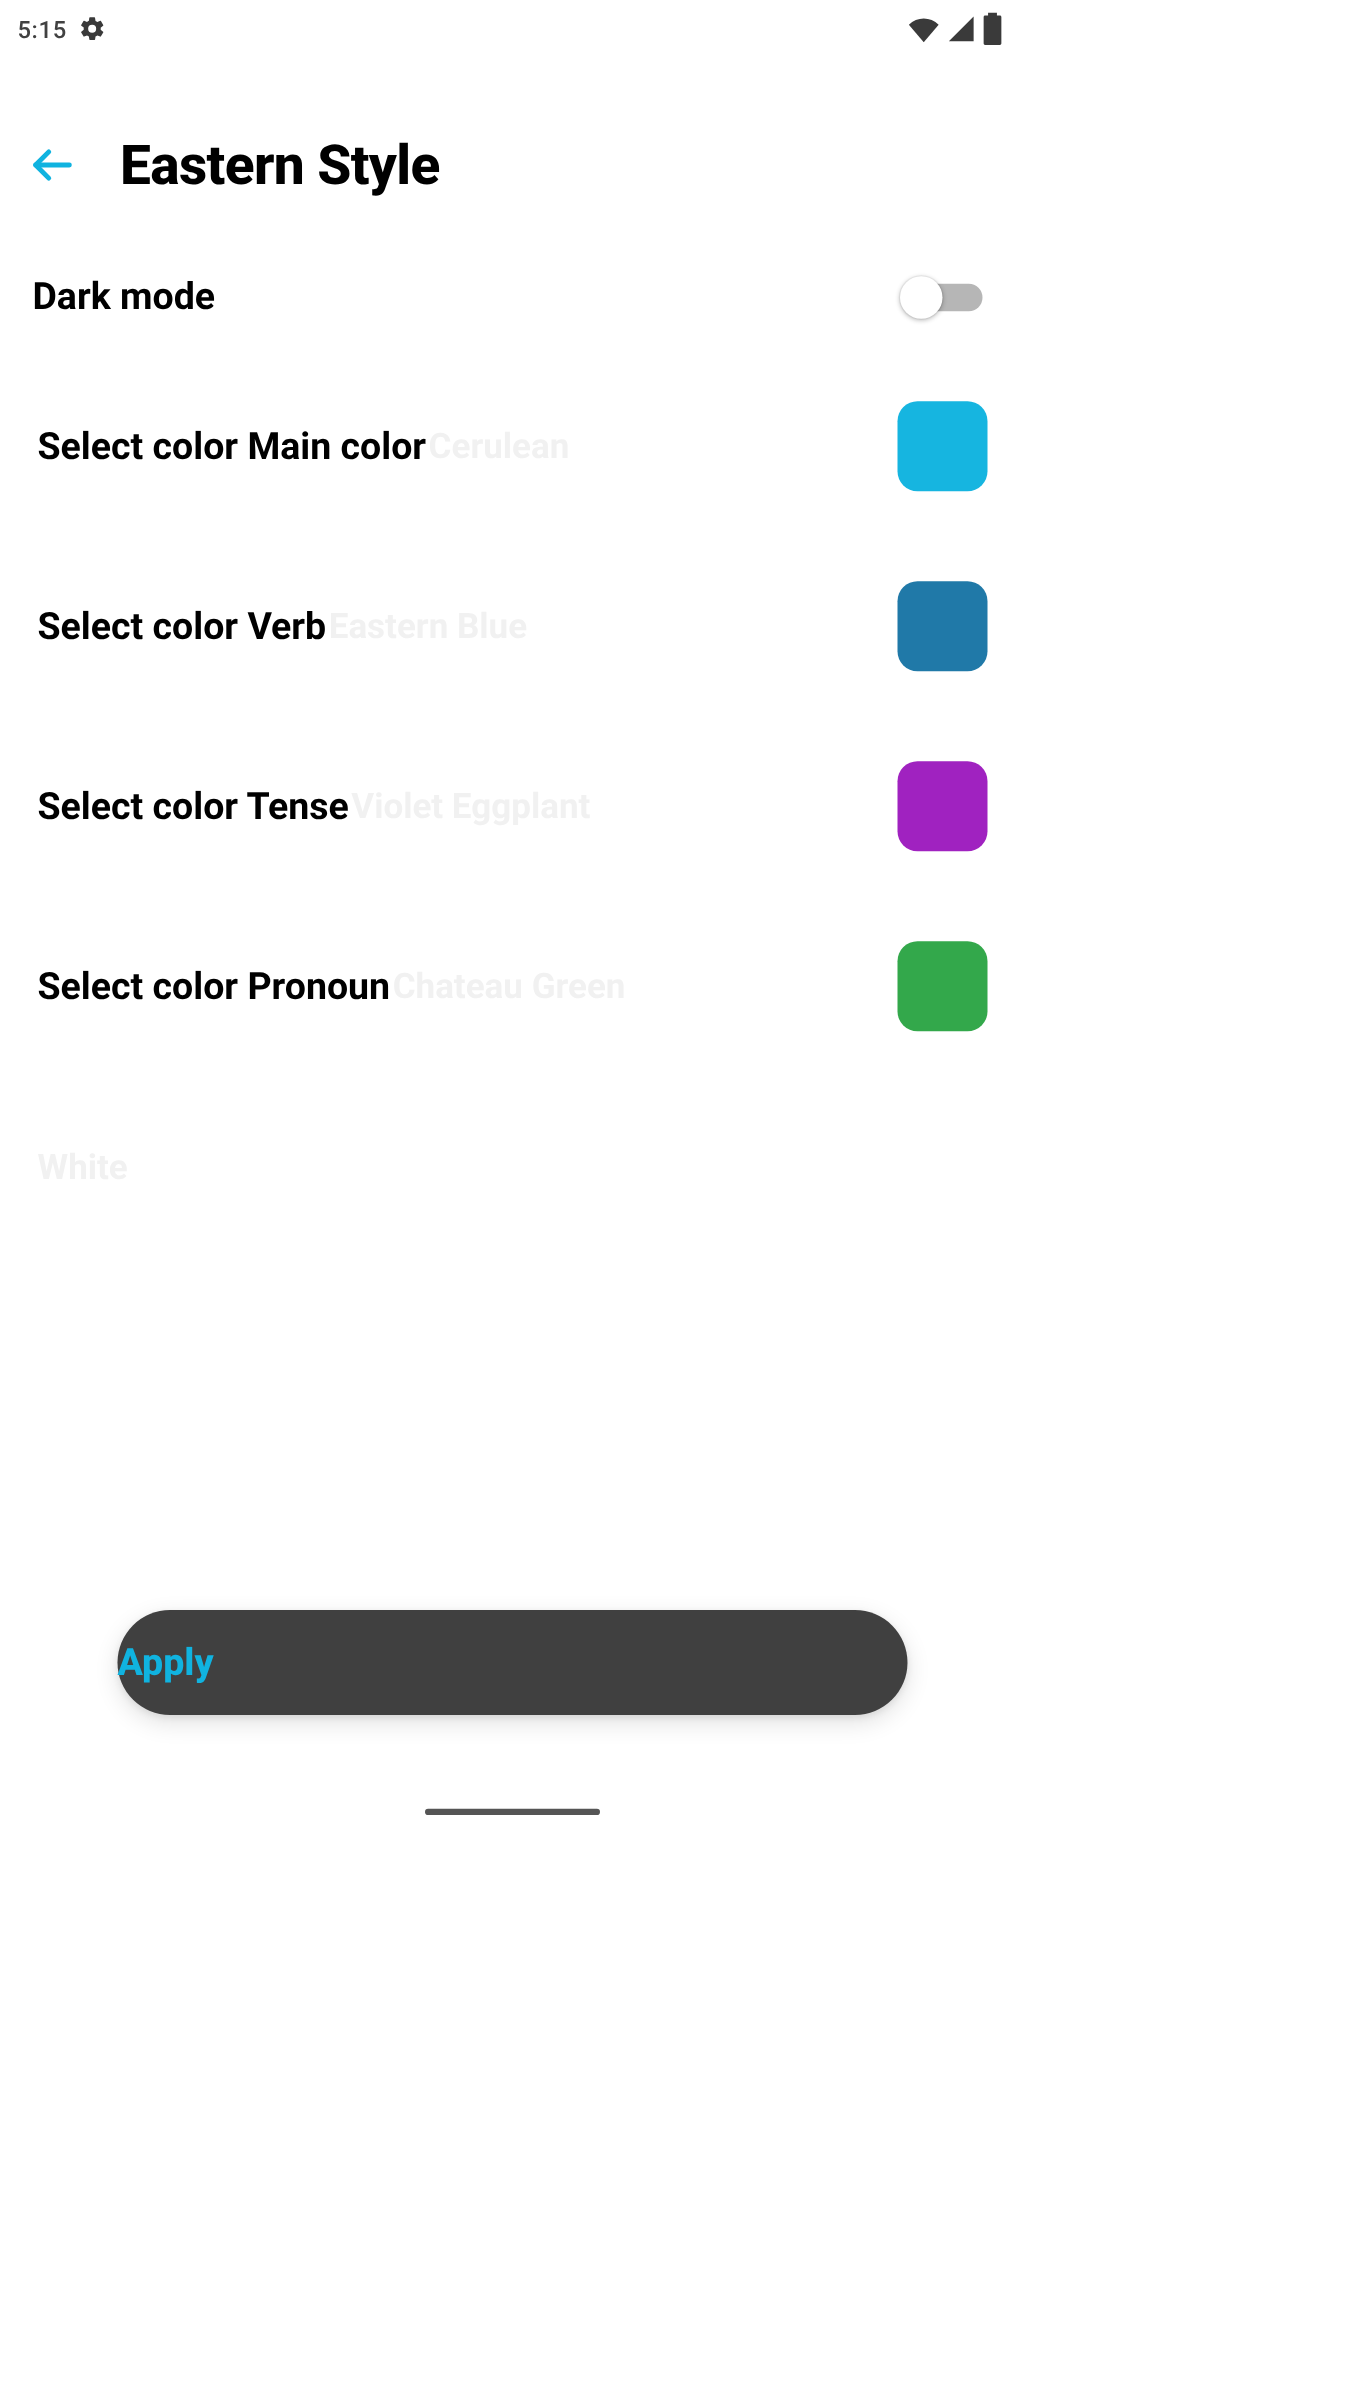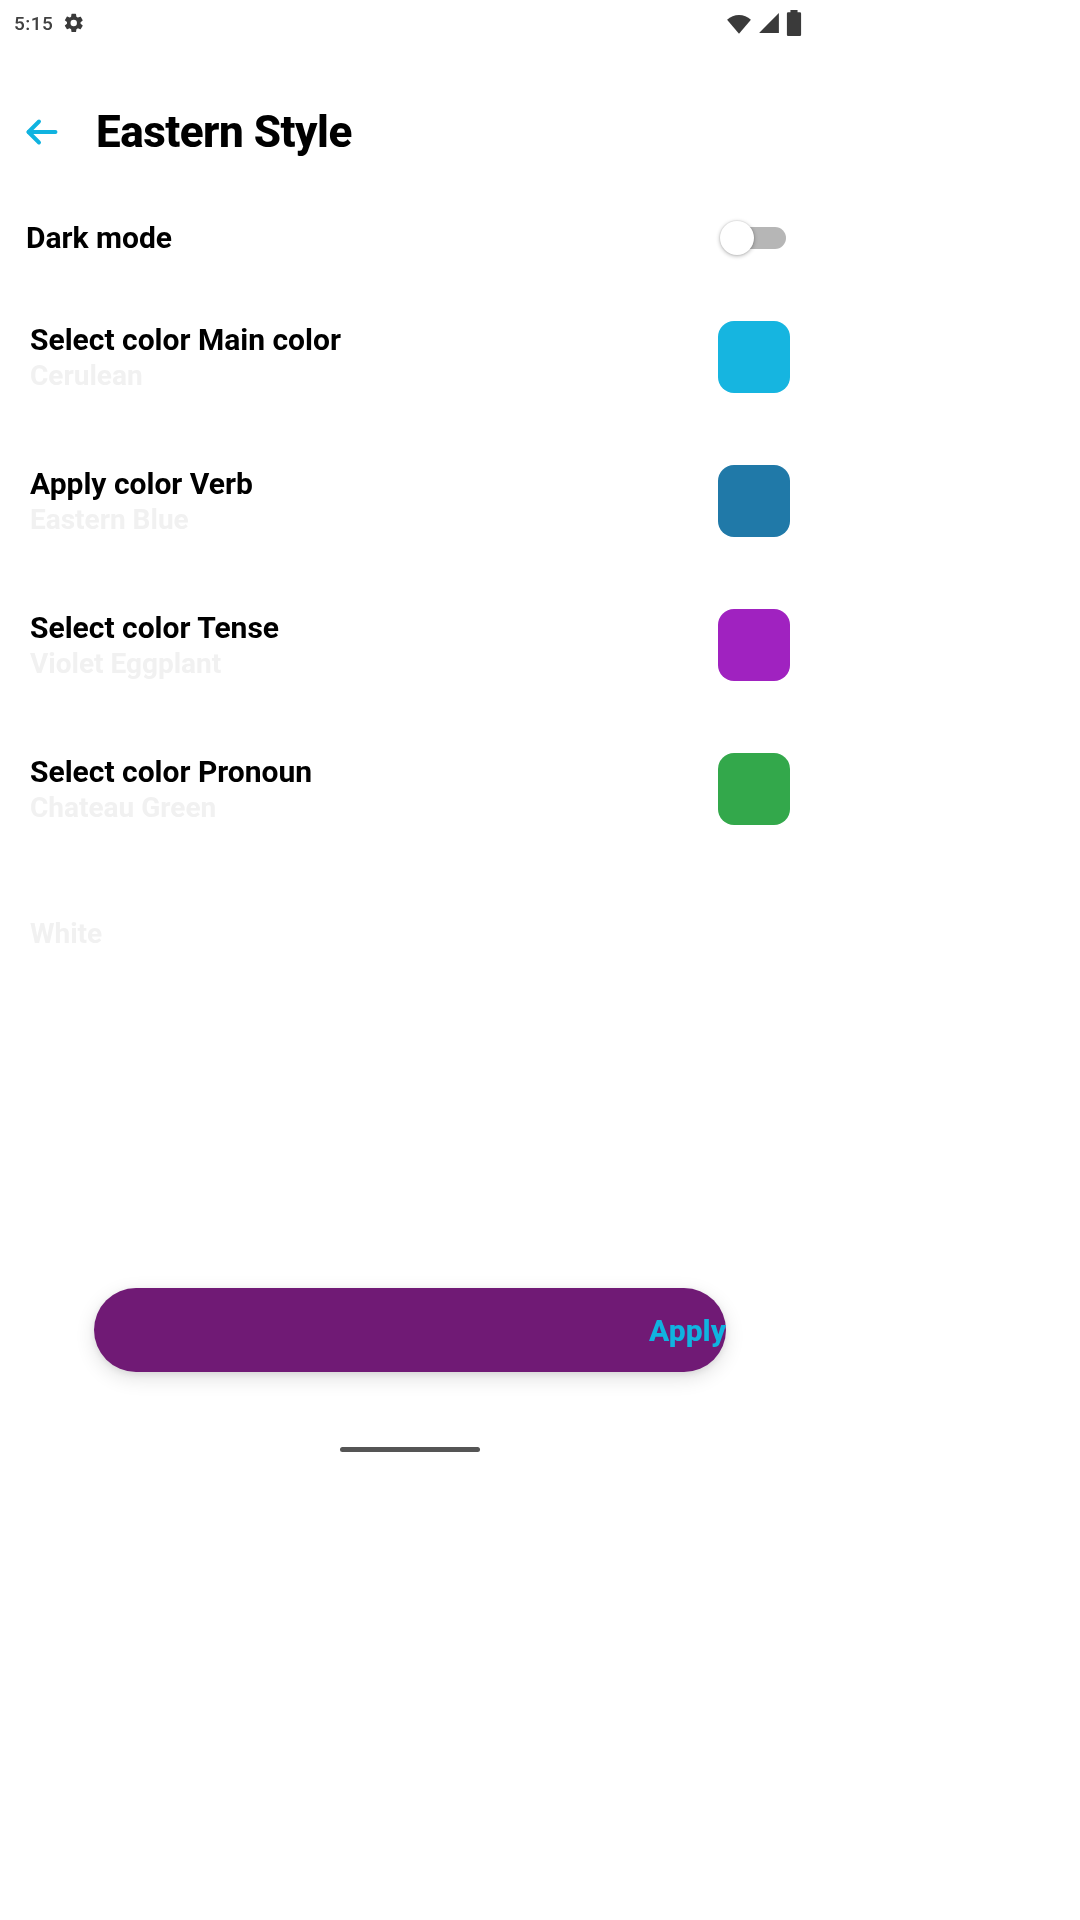--- a/index.html
+++ b/index.html
@@ -20,26 +20,26 @@
 
   .setting-row { display: flex; align-items: center; justify-content: space-between; padding: 30px 30px 30px 26px; }
   .setting-label { font-size: 30px; font-weight: 700; }
 
   .toggle { width: 70px; height: 34px; position: relative; cursor: pointer; }
   .toggle-track { position: absolute; left: 10px; top: 6px; width: 56px; height: 22px; border-radius: 12px; background: #b6b6b6; }
   .toggle-knob { position: absolute; left: 0; top: 0; width: 34px; height: 34px; border-radius: 50%; background: #fff; box-shadow: 0 1px 4px rgba(0,0,0,0.3), 0 0 0 1px rgba(0,0,0,0.04); }
 
   .color-list { padding: 0 30px; }
   .color-row { display: flex; align-items: center; justify-content: space-between; padding: 36px 0; cursor: pointer; }
-  .color-row-text { display: flex; flex-direction: column; gap: 2px; }
+  .color-row-text { display: flex; flex-direction: row; gap: 2px; }
   .color-row-title { font-size: 30px; font-weight: 700; }
   .color-row-sub { font-size: 28px; font-weight: 700; color: #f1f1f1; }
   .swatch { width: 72px; height: 72px; border-radius: 16px; }
 
-  .apply-btn { position: absolute; left: 94px; right: 94px; bottom: 84px; height: 84px; border-radius: 44px; background: #701a75; box-shadow: 0 6px 20px rgba(0,0,0,0.12), 0 2px 6px rgba(0,0,0,0.08); display: flex; align-items: center; justify-content: flex-end; font-size: 30px; font-weight: 800; color: #10b3e0; cursor: pointer; }
+  .apply-btn { position: absolute; left: 94px; right: 94px; bottom: 84px; height: 84px; border-radius: 44px; background: #404040; box-shadow: 0 6px 20px rgba(0,0,0,0.12), 0 2px 6px rgba(0,0,0,0.08); display: flex; align-items: center; justify-content: flex-start; font-size: 30px; font-weight: 800; color: #10b3e0; cursor: pointer; }
 
   .home-indicator { position: absolute; bottom: 4px; left: 50%; transform: translateX(-50%); width: 140px; height: 5px; background: #555; border-radius: 3px; }
 </style>
 </head>
 <body>
 
 <div class="status-bar">
   <div class="status-left">
     <span class="status-time">5:15</span>
     <span class="gear-icon">
@@ -88,21 +88,21 @@
 <div class="color-list">
   <div class="color-row">
     <div class="color-row-text">
       <span class="color-row-title">Select color Main color</span>
       <span class="color-row-sub">Cerulean</span>
     </div>
     <div class="swatch" style="background:#16b5e0;"></div>
   </div>
   <div class="color-row">
     <div class="color-row-text">
-      <span class="color-row-title">Apply color Verb</span>
+      <span class="color-row-title">Select color Verb</span>
       <span class="color-row-sub">Eastern Blue</span>
     </div>
     <div class="swatch" style="background:#2079a8;"></div>
   </div>
   <div class="color-row">
     <div class="color-row-text">
       <span class="color-row-title">Select color Tense</span>
       <span class="color-row-sub">Violet Eggplant</span>
     </div>
     <div class="swatch" style="background:#a022c0;"></div>

